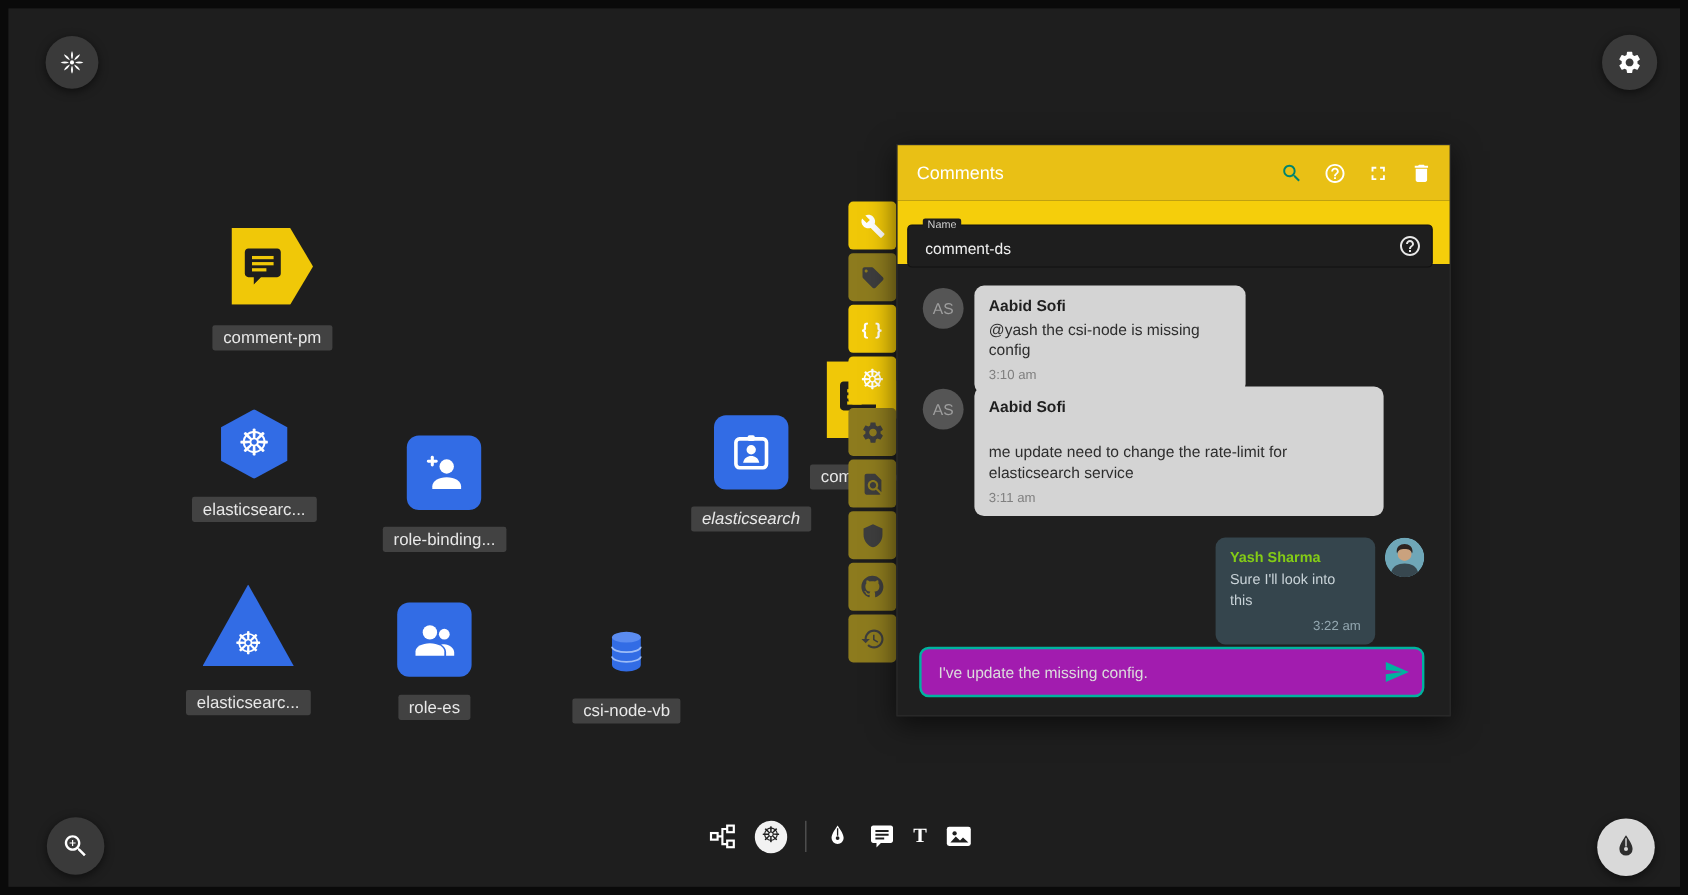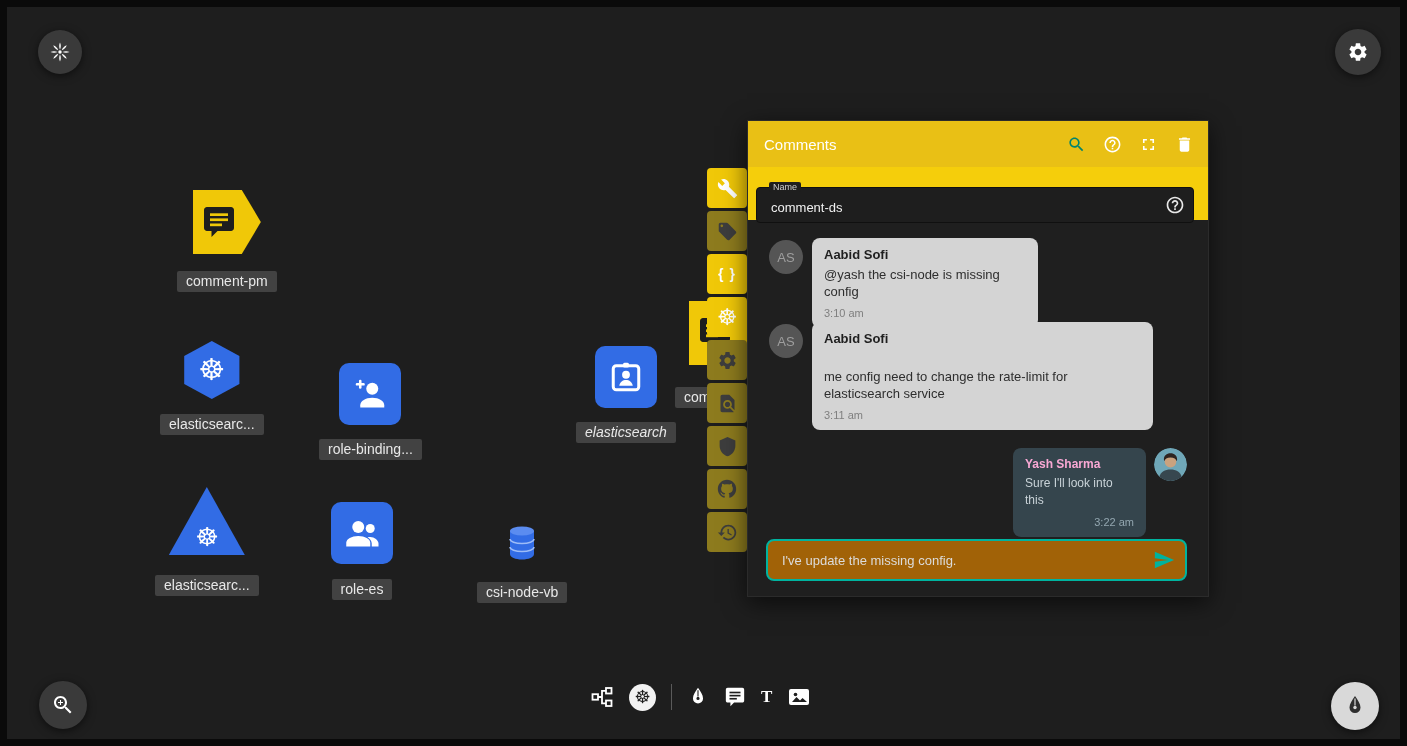--- a/index.html
+++ b/index.html
@@ -91,28 +91,28 @@
   }
   .bubble {
     position: absolute; background: #d4d4d4; border-radius: 8px; padding: 9px 12px;
     color: #2e2e2e; font-size: 13px;
   }
   .bubble .author { font-weight: bold; color: #1f1f1f; font-size: 13px; }
   .bubble .text { margin-top: 4px; line-height: 17px; }
   .bubble.tall .text { margin-top: 22px; }
   .bubble .time { margin-top: 7px; font-size: 11px; color: #7f7f7f; }
   .bubble.dark { background: #35454d; color: #c9d3d8; font-size: 12px; }
-  .bubble.dark .author { color: #f9a8d4; font-size: 12px; }
+  .bubble.dark .author { color: #84cc16; font-size: 12px; }
   .bubble.dark .time { color: #93a7b0; text-align: right; }
   .photo-avatar { position: absolute; width: 33px; height: 33px; border-radius: 50%; overflow: hidden; }
 
   .chat-inputbar {
     position: absolute; left: 18px; top: 418px; width: 421px; height: 42px;
     border: 2px solid #00B39F; border-radius: 8px; display: flex; align-items: center;
-    padding: 0 10px 0 12px; background: #a16207;
+    padding: 0 10px 0 12px; background: #a21caf;
   }
   .chat-inputbar input {
     flex: 1; background: transparent; border: none; outline: none;
     color: #dcdcdc; font-size: 13px; font-family: "Liberation Sans", sans-serif;
   }
   .send-btn { background: none; border: none; padding: 0; cursor: pointer; display: flex; }
 
   
   .dock {
     position: absolute; left: 583px; top: 672px; height: 36px; z-index: 4;
@@ -341,21 +341,21 @@
     <div class="avatar" style="left:21px;top:119px;">AS</div>
     <div class="bubble" style="left:64px;top:117px;width:226px;">
       <div class="author">Aabid Sofi</div>
       <div class="text">@yash the csi-node is missing config</div>
       <div class="time">3:10 am</div>
     </div>
 
     <div class="avatar" style="left:21px;top:203px;">AS</div>
     <div class="bubble tall" style="left:64px;top:201px;width:341px;">
       <div class="author">Aabid Sofi</div>
-      <div class="text">me config need to change the rate-limit for elasticsearch service</div>
+      <div class="text">me update need to change the rate-limit for elasticsearch service</div>
       <div class="time">3:11 am</div>
     </div>
 
     <div class="bubble dark" style="left:265px;top:327px;width:133px;">
       <div class="author">Yash Sharma</div>
       <div class="text">Sure I'll look into this</div>
       <div class="time">3:22 am</div>
     </div>
     <div class="photo-avatar" style="left:406px;top:327px;">
       <svg width="33" height="33" viewBox="0 0 34 34">

